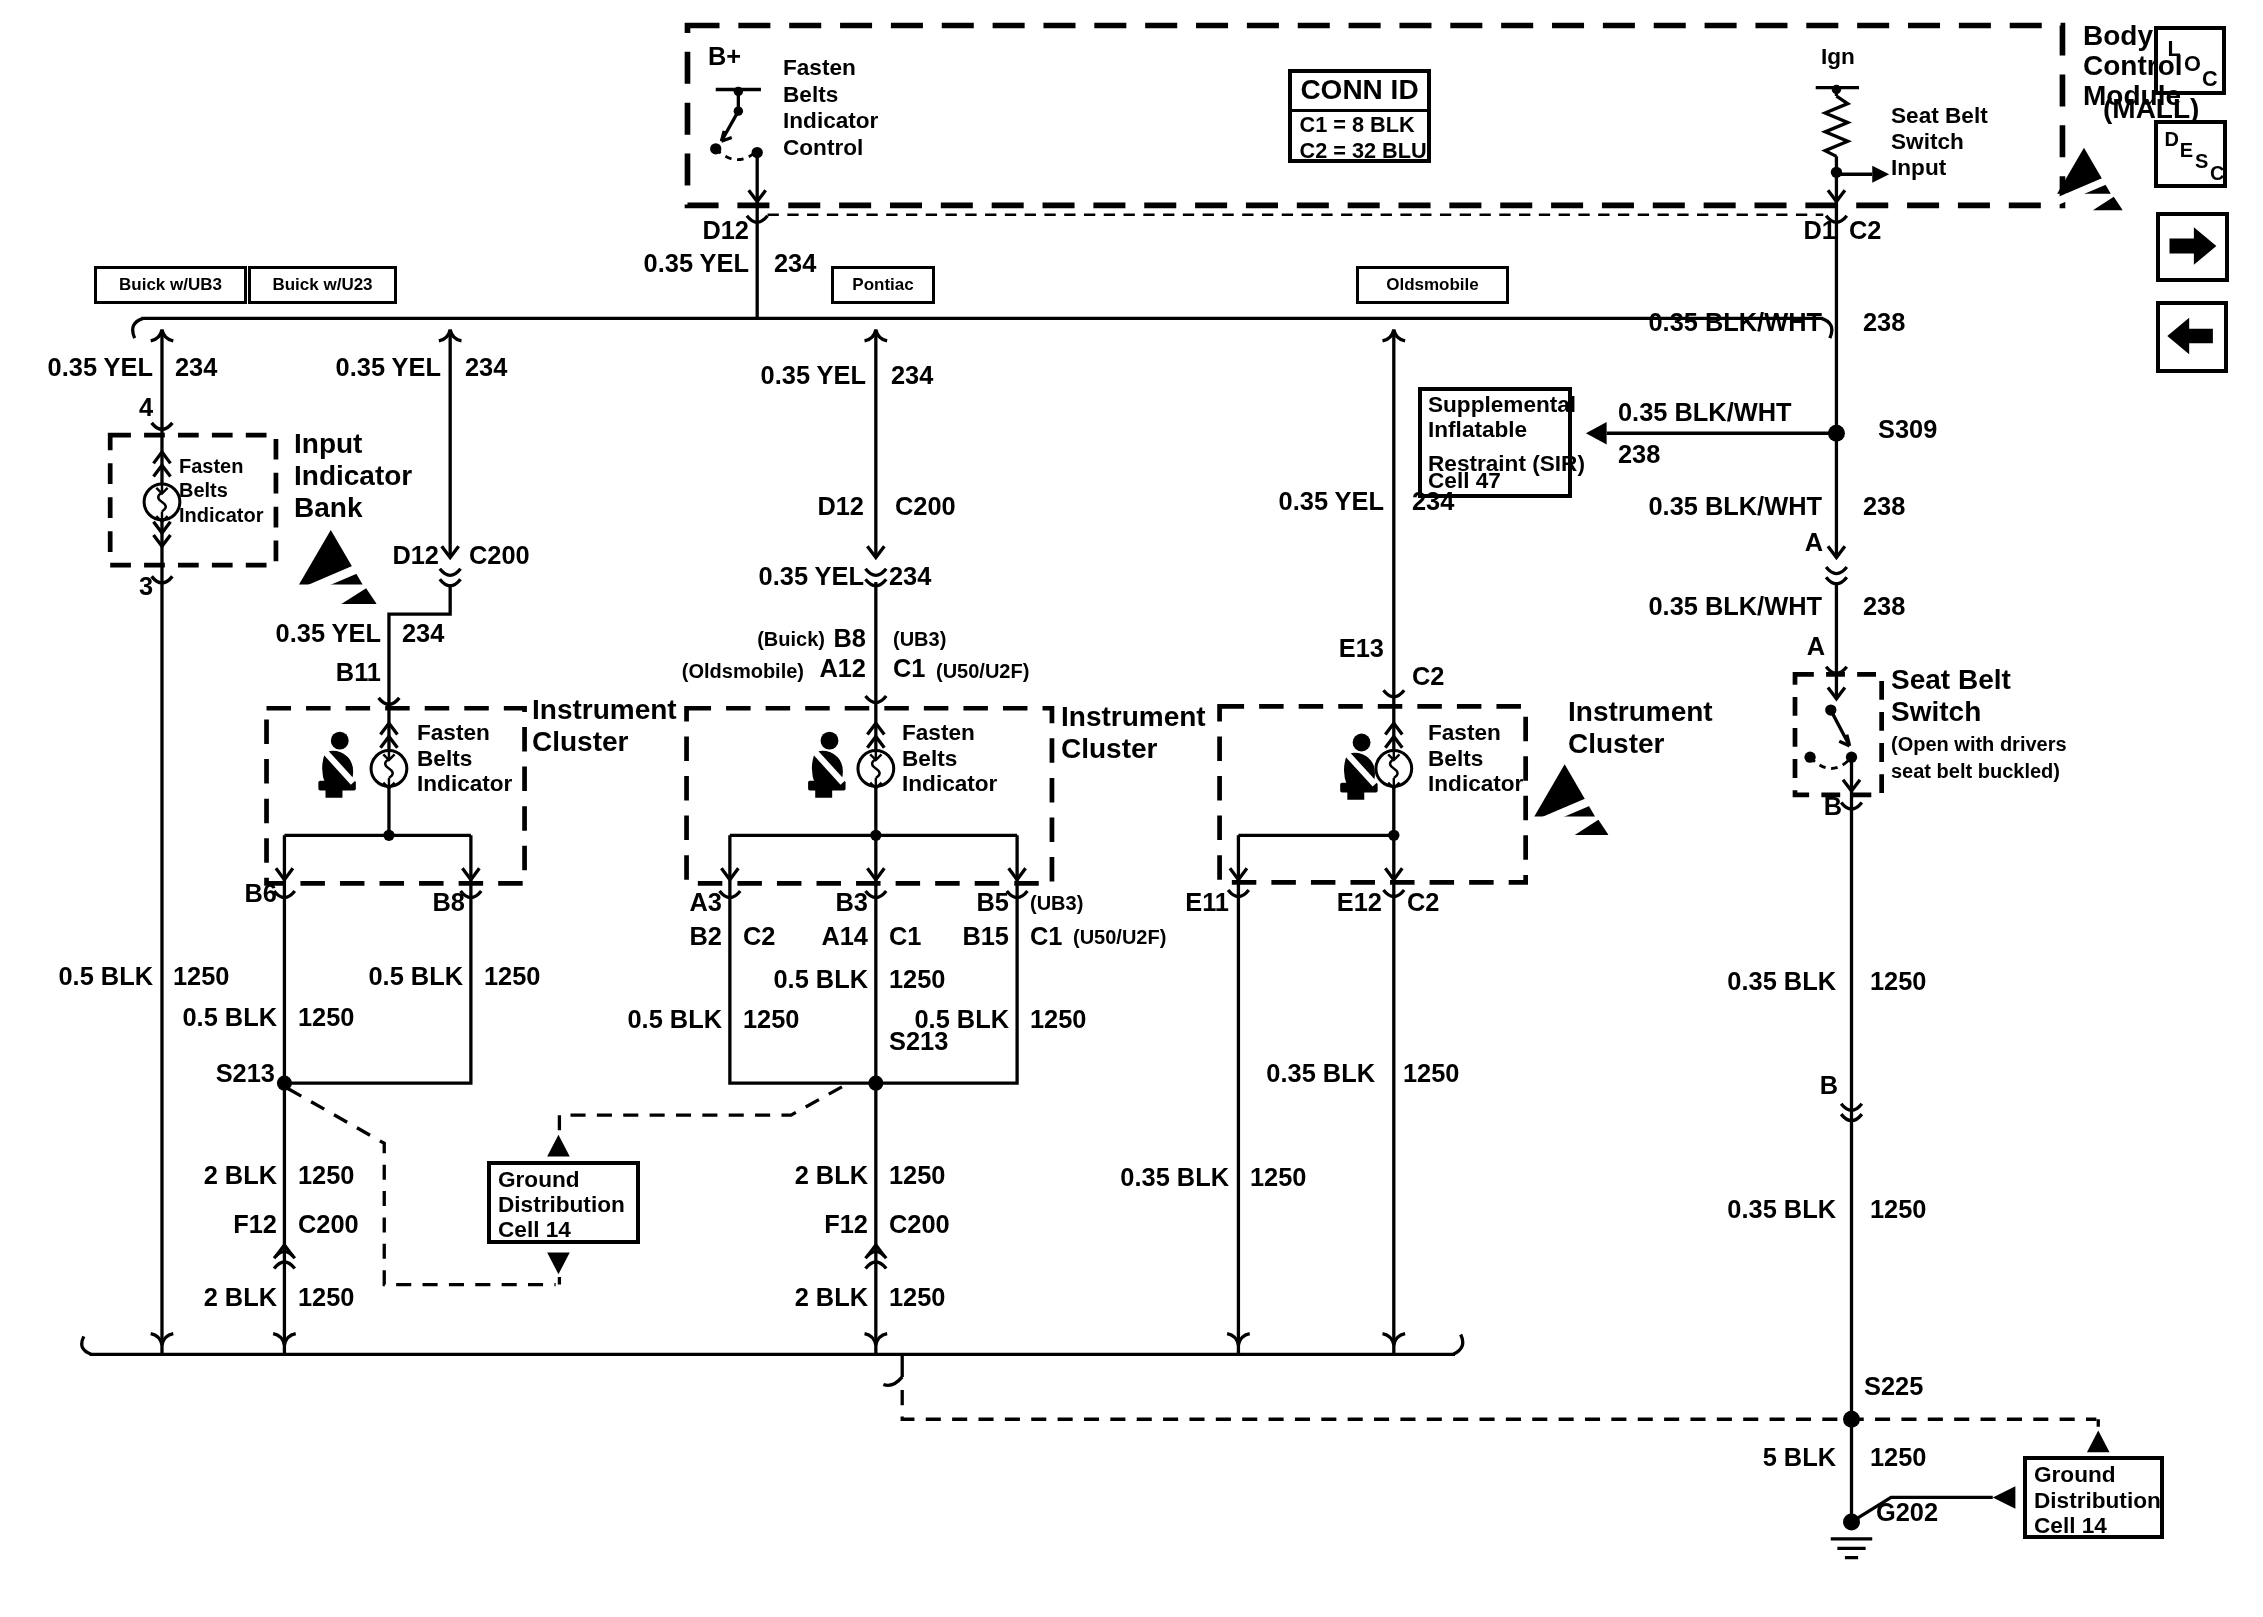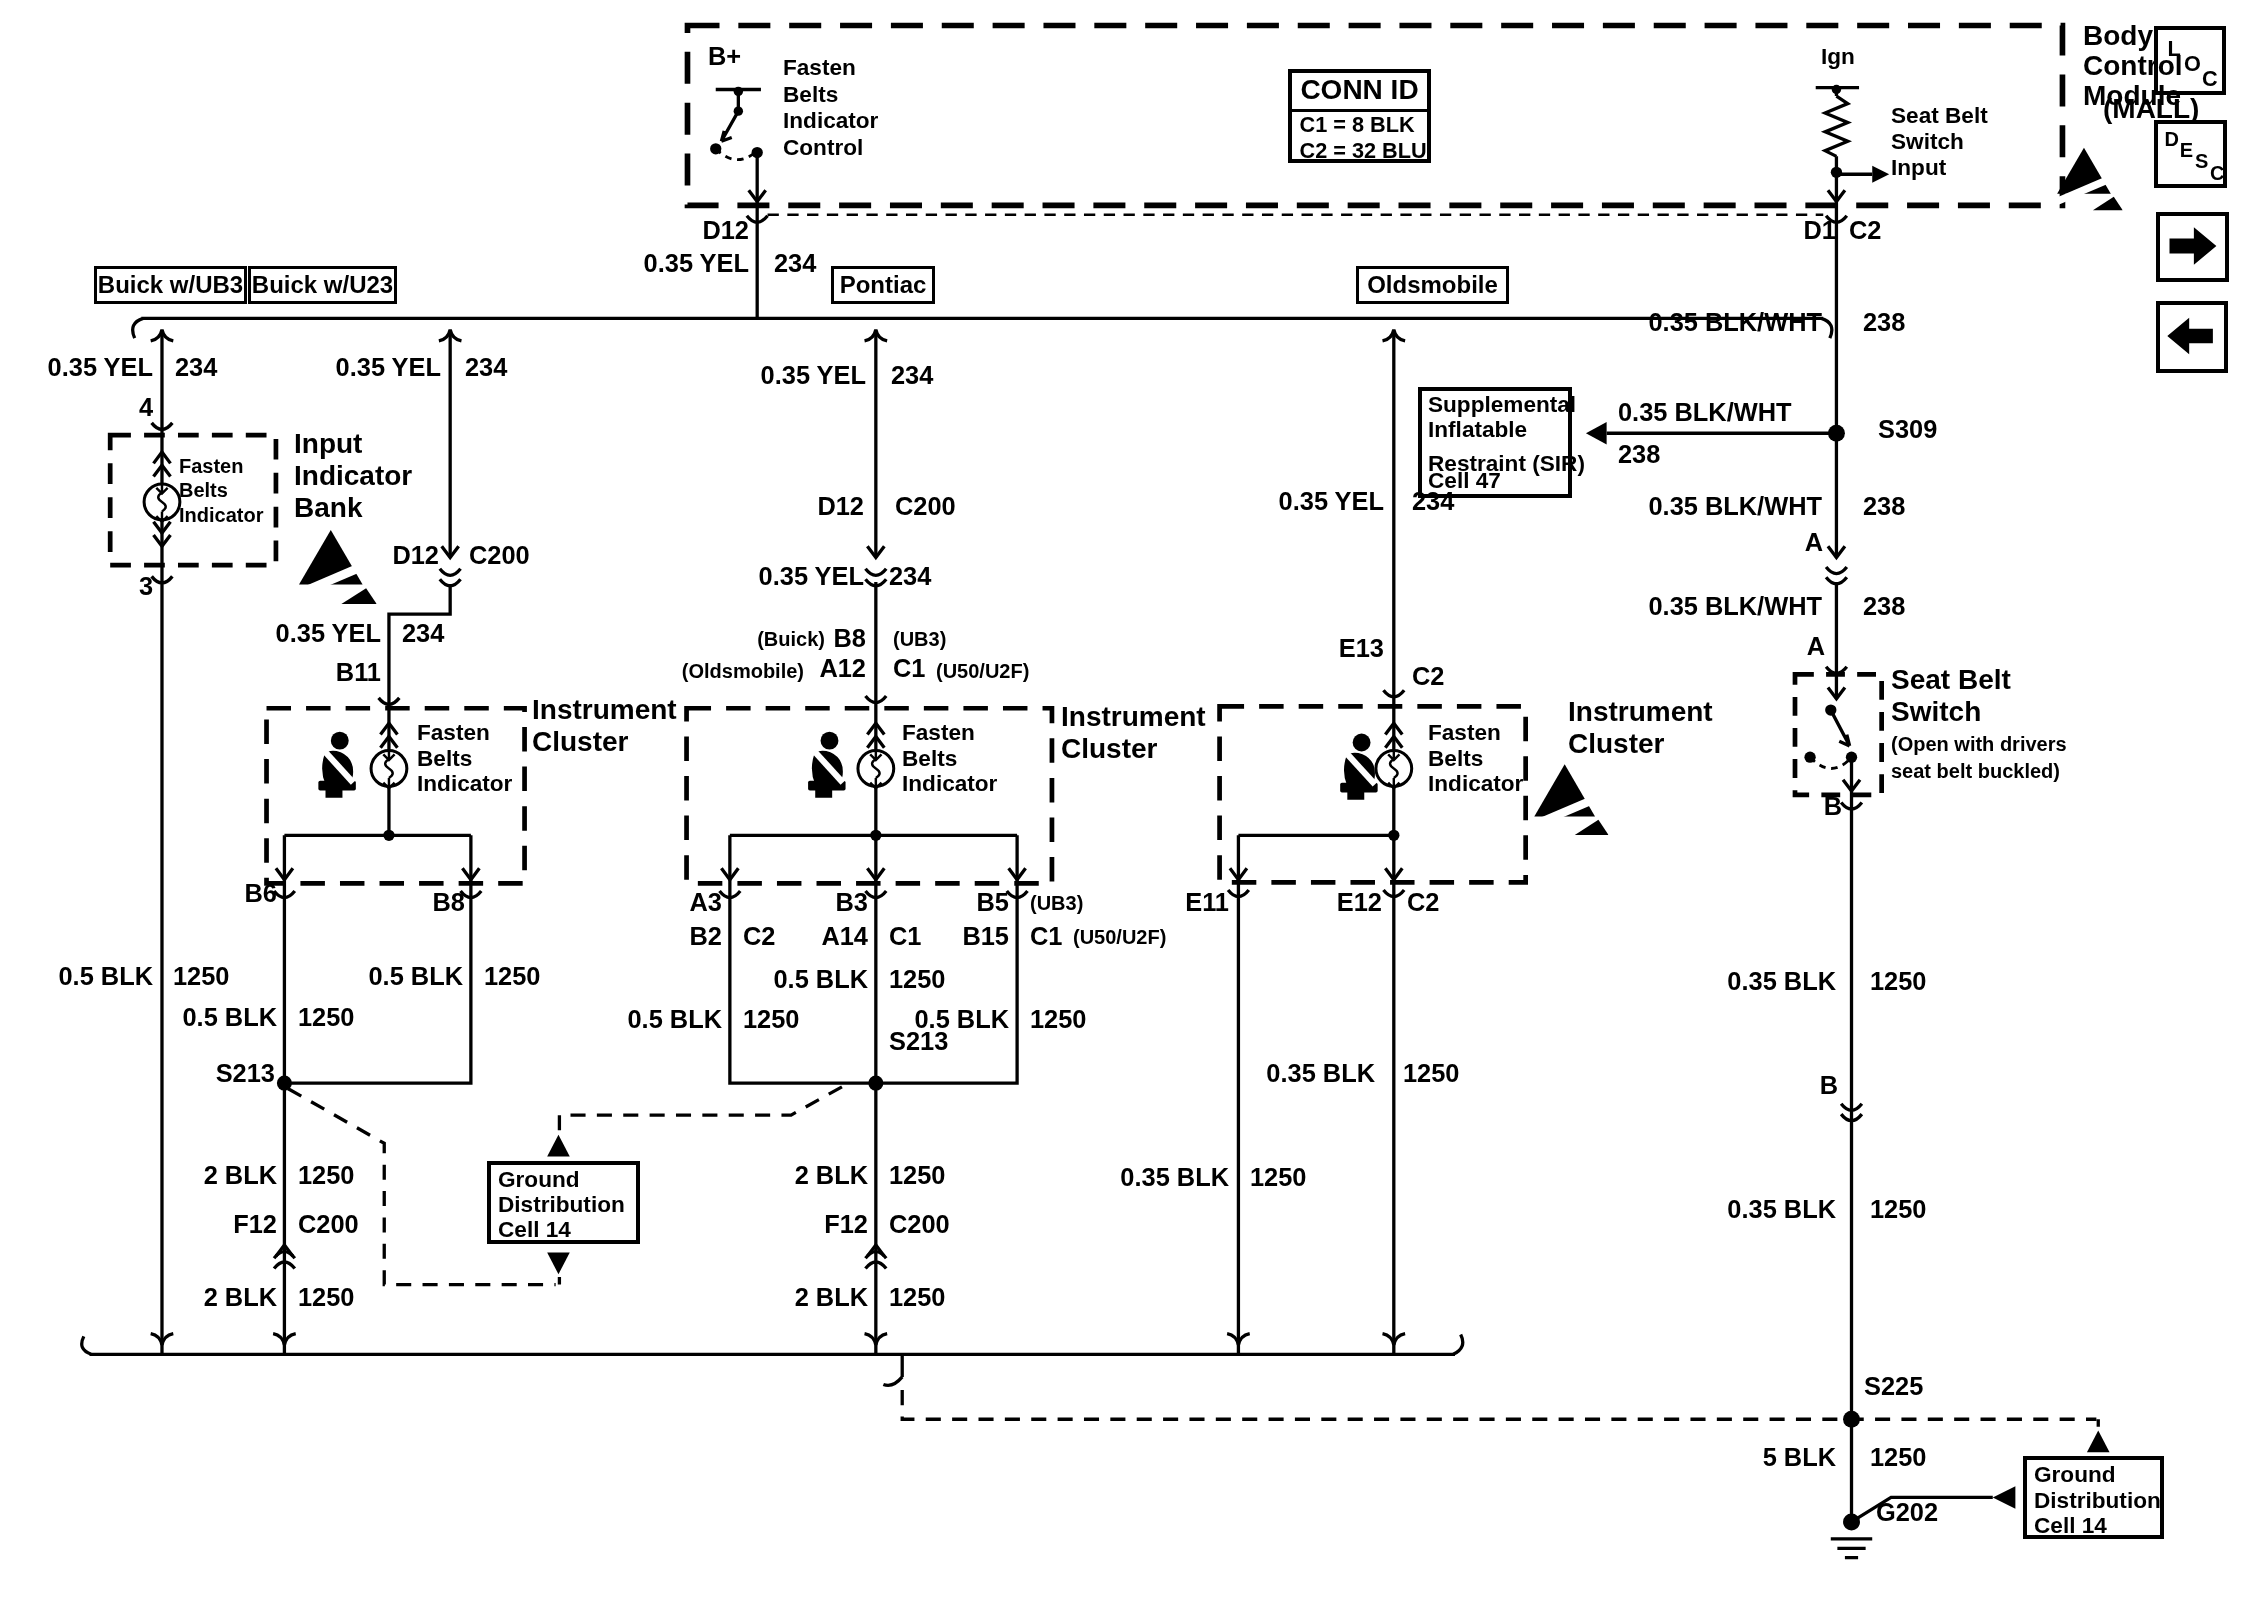--- a/index.html
+++ b/index.html
@@ -5,21 +5,21 @@
   html,body{margin:0;padding:0;background:#fff;}
   .stage{position:relative;width:2264px;height:1618px;background:#fff;
          font-family:"Liberation Sans",sans-serif;color:#000;overflow:hidden;}
   svg.overlay{position:absolute;left:0;top:0;}
   .t{position:absolute;font-weight:700;font-size:25.4px;line-height:1.05;white-space:nowrap;}
   .r{transform:translateX(-100%);}
   .sm{font-size:20px;}
   .md{font-size:22.6px;}
   .lg{font-size:28px;}
   .branch{position:absolute;border:3.8px solid #000;background:#fff;box-sizing:border-box;
-          display:flex;align-items:center;justify-content:center;font-weight:700;font-size:24px;}
+          display:flex;align-items:center;justify-content:center;font-weight:700;font-size:17px;}
   .solid-box{position:absolute;border:4.7px solid #000;background:#fff;box-sizing:border-box;}
   .btn{position:absolute;border:4.7px solid #000;background:#fff;box-sizing:border-box;cursor:pointer;}
   .btn span{position:absolute;font-weight:700;}
   .connid-h{border-bottom:3.8px solid #000;text-align:center;font-weight:700;font-size:28px;padding:0.9px 0 2.8px 0;}
   .connid-r{font-weight:700;font-size:21.7px;padding-left:7.5px;line-height:1.2;}
 </style>
 </head>
 <body>
 
 <div class="stage">

